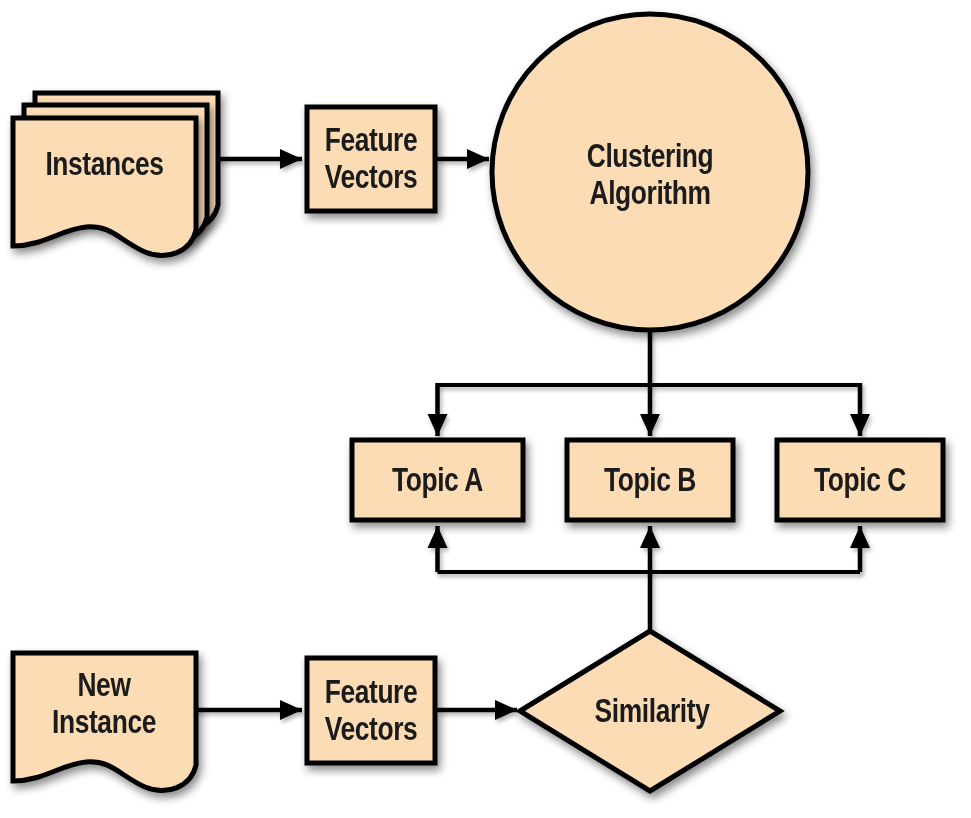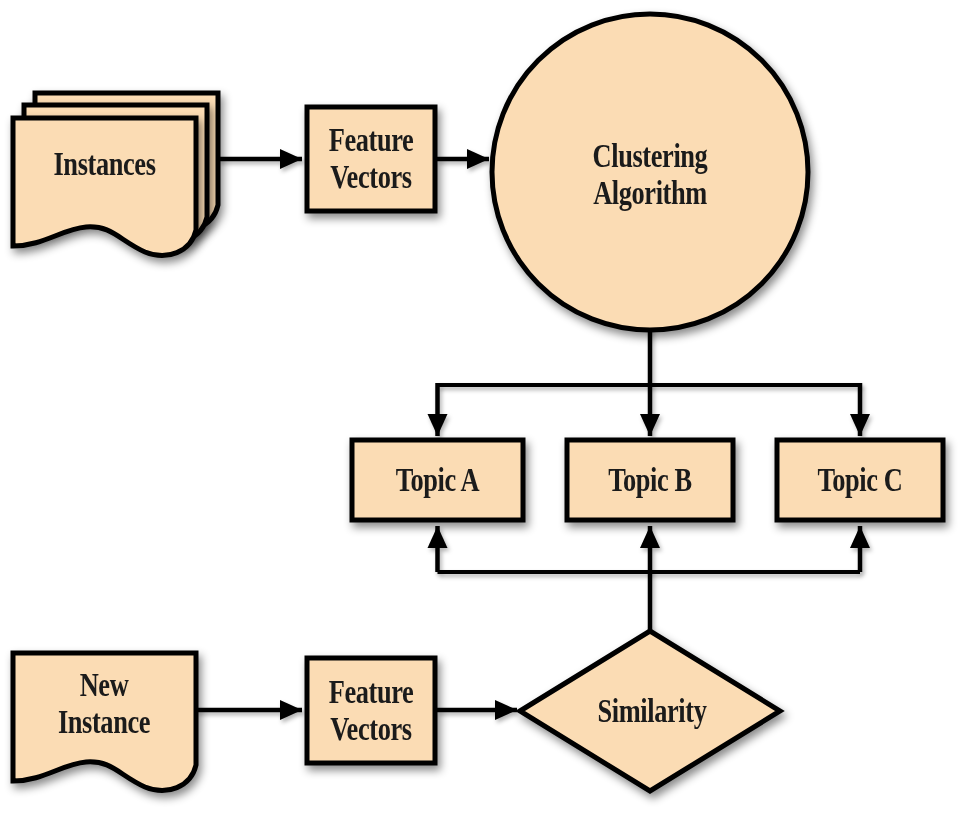--- a/index.html
+++ b/index.html
@@ -7,21 +7,21 @@
     --shape-fill:#fbdcb4;
     --stroke:#000000;
     --text:#1b1b1b;
   }
   html,body{margin:0;padding:0;background:var(--background);}
   .canvas{
     position:relative;
     width:971px;height:818px;
     background:var(--background);
     overflow:hidden;
-    font-family:Liberation Serif, serif;
+    font-family:Liberation Sans, sans-serif;
   }
   svg{position:absolute;left:0;top:0;}
   
   .shp{
     fill:var(--shape-fill);
     stroke:var(--stroke);
     stroke-width:5;
     stroke-linejoin:miter;
     filter:drop-shadow(3px 5px 4px rgba(0,0,0,0.45));
   }

